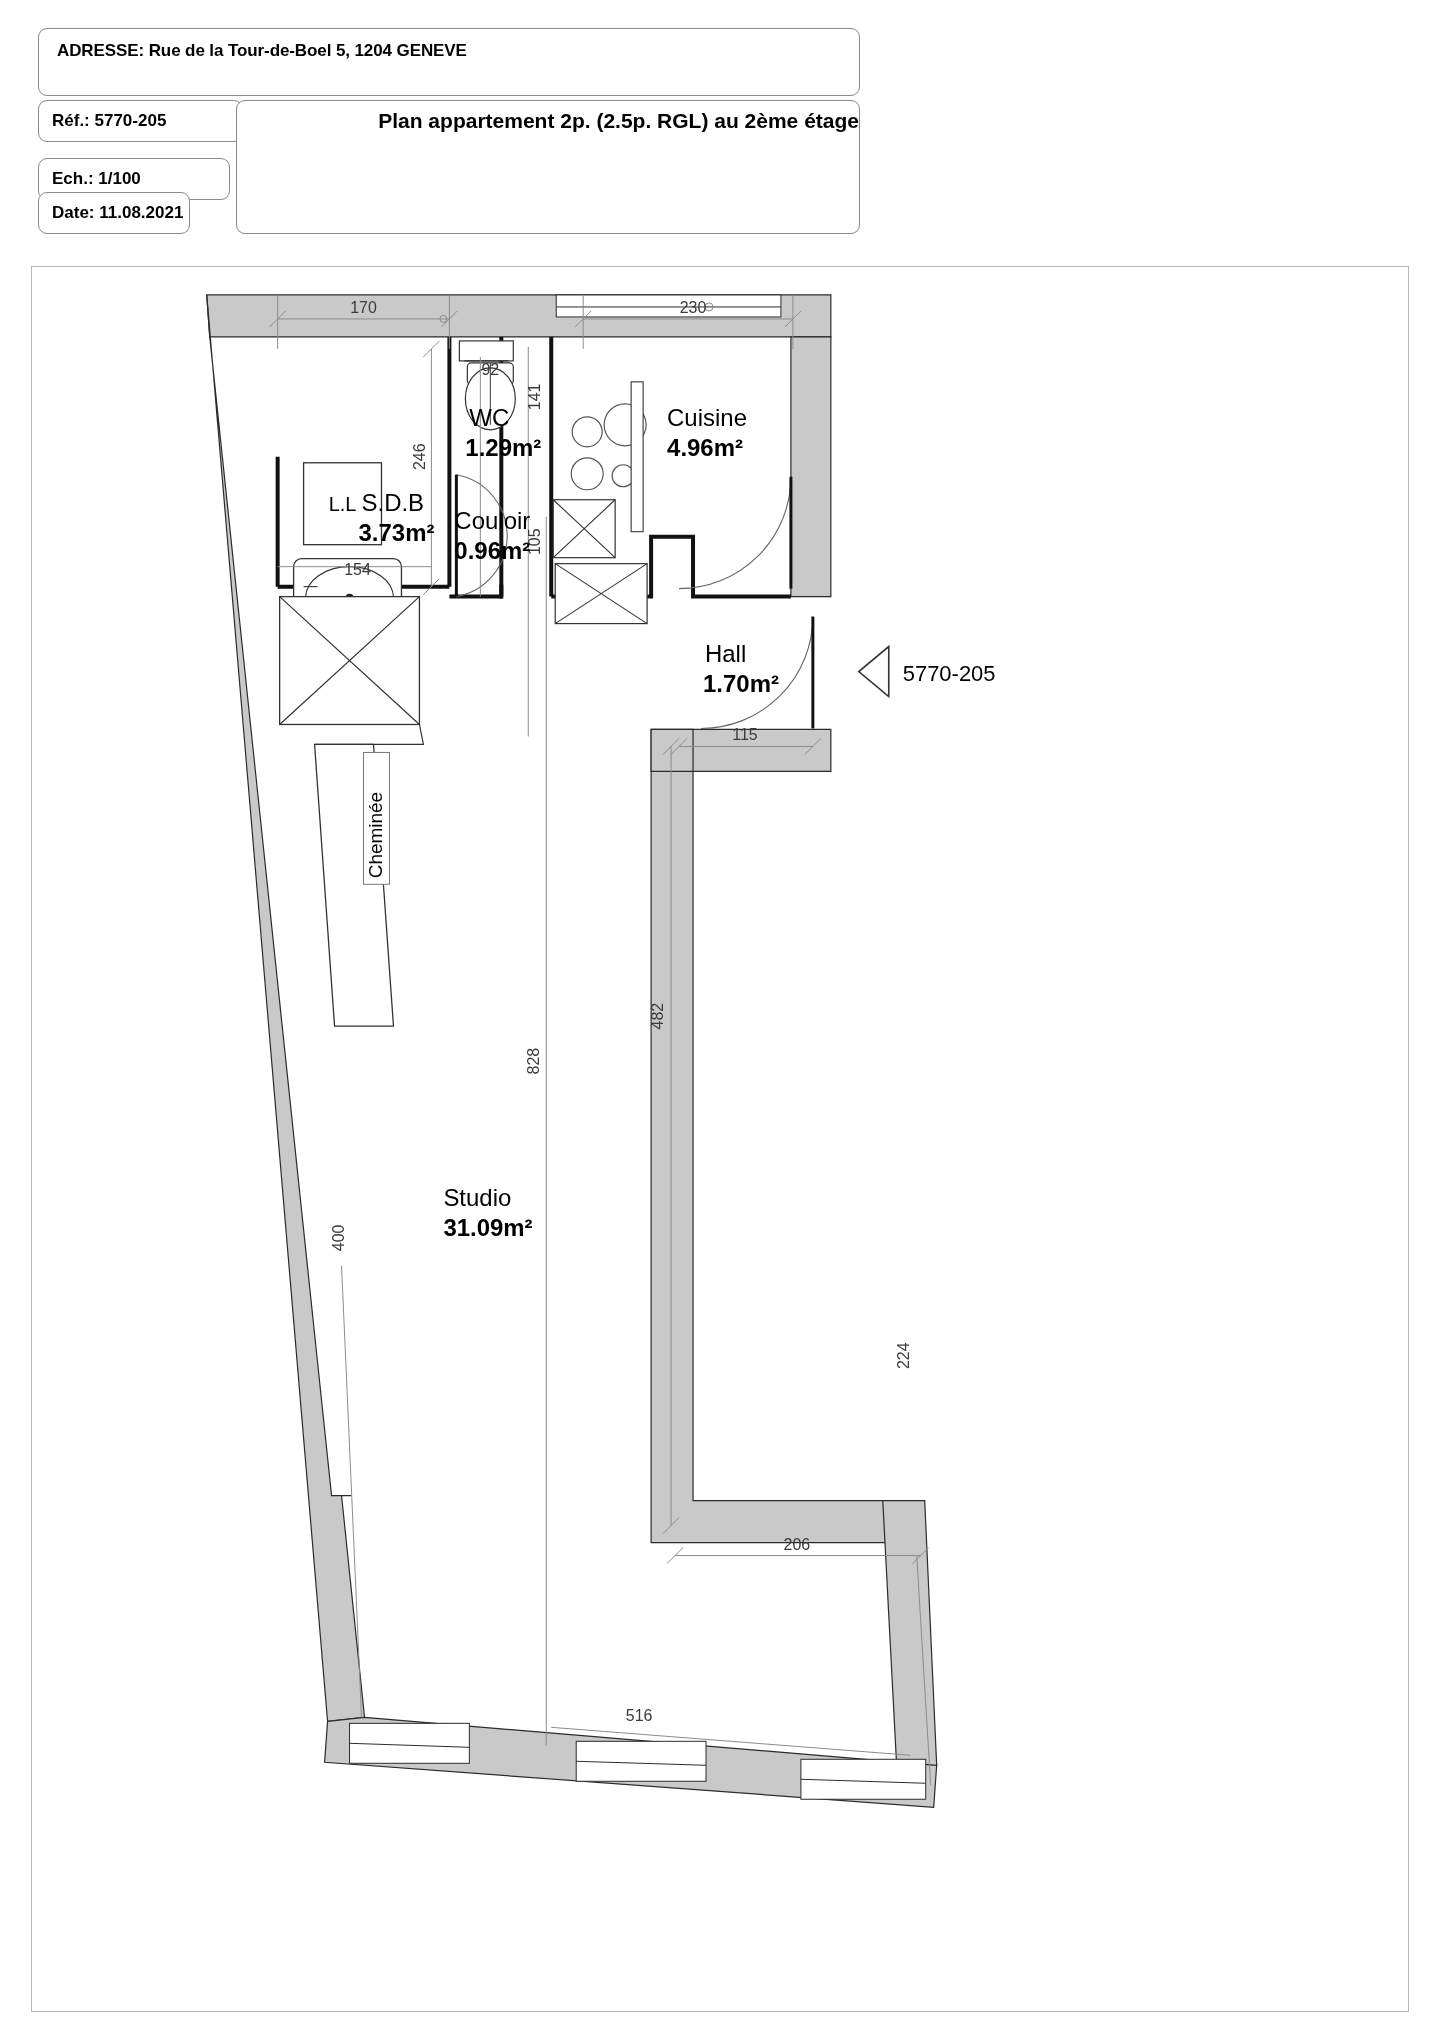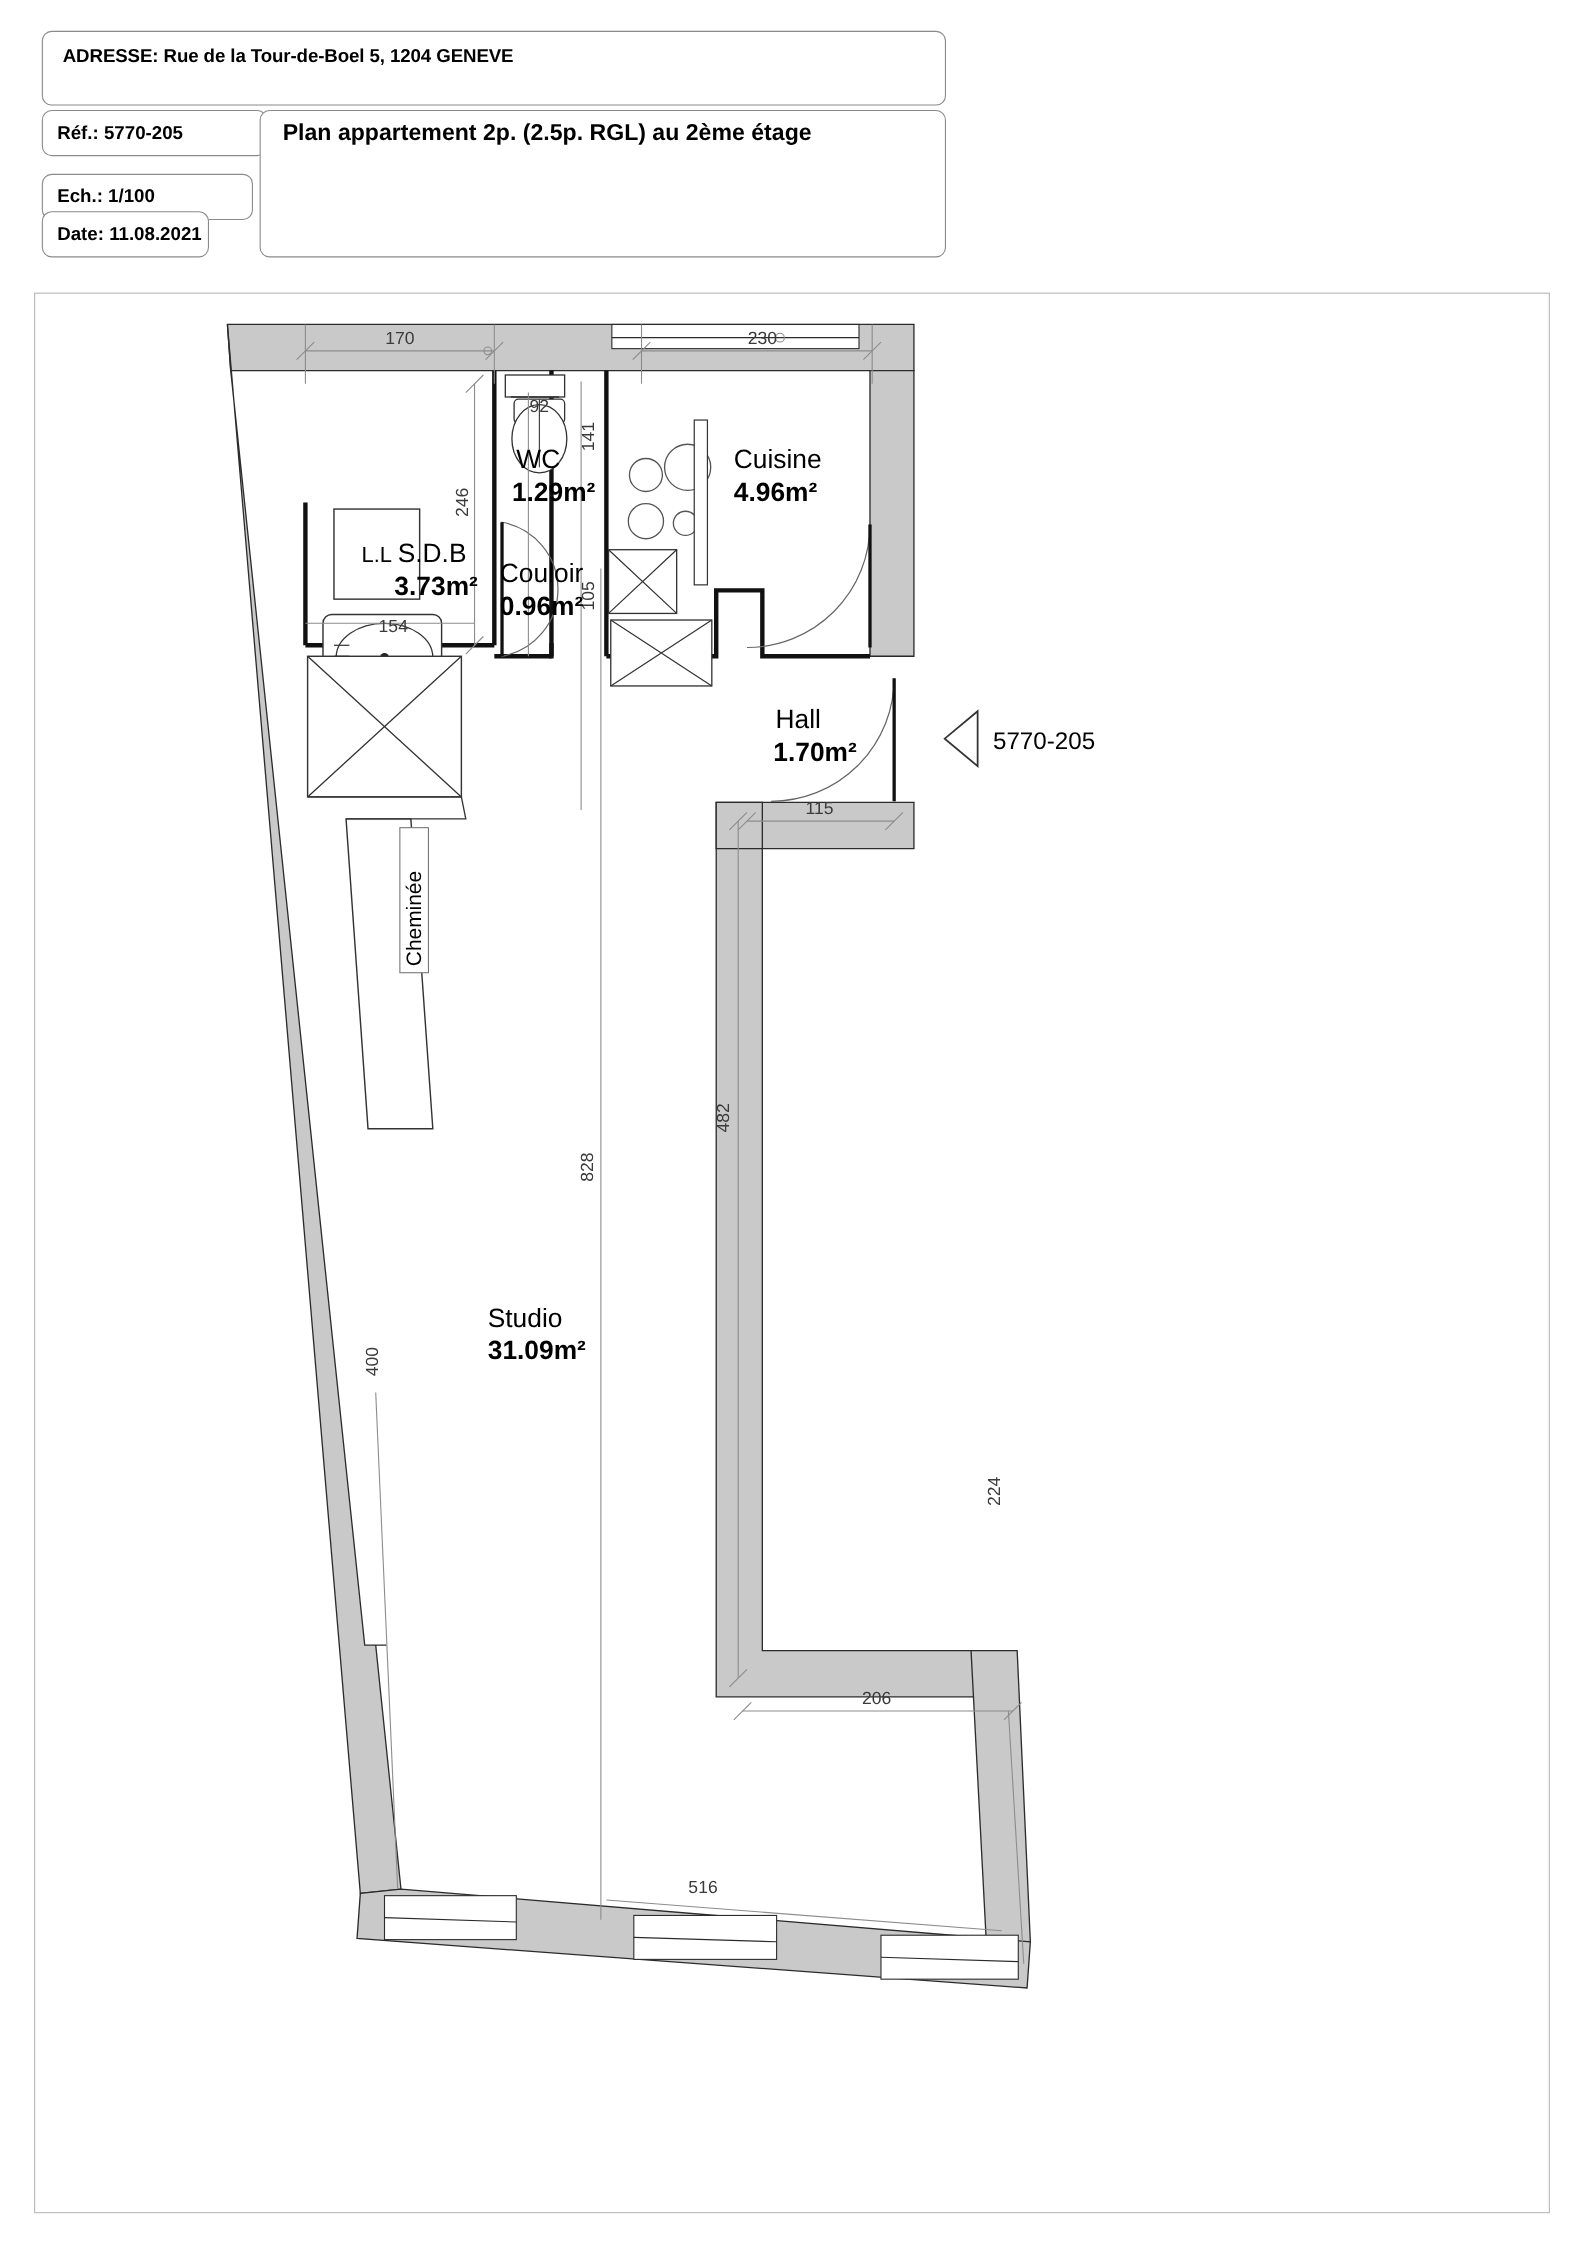--- a/index.html
+++ b/index.html
@@ -24,20 +24,21 @@
     top: 28px;
     width: 822px;
     height: 202px;
   }
   .tb-box {
     position: absolute;
     border: 1.5px solid #8a8a8a;
     border-radius: 9px;
     background: #ffffff;
     box-sizing: border-box;
+    text-align: right;
   }
   #tb-address {
     left: 0; top: 0; width: 822px; height: 68px;
   }
   #tb-address .tb-text {
     position: absolute;
     left: 18px; top: 12px;
     font-size: 17px;
     font-weight: bold;
     letter-spacing: -0.1px;

